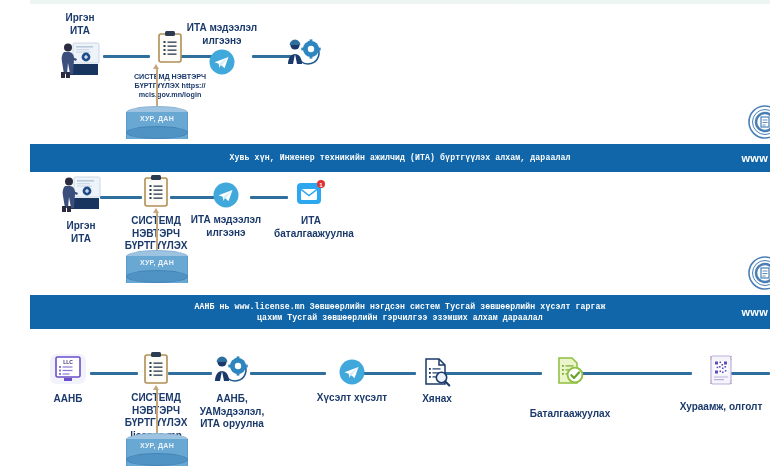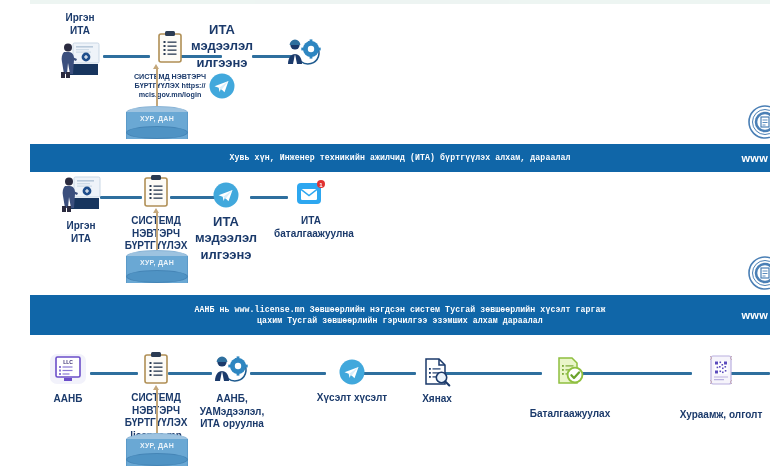--- a/index.html
+++ b/index.html
@@ -47,33 +47,33 @@
     background:#e7f1ee;
     color:#8fa9b6;
     font-size:6.2px;
     font-weight:bold;
     justify-content:flex-end;
     padding-right:110px;
     opacity:.75;
   }
 
   #banner-2{left:30px;top:144px;width:740px;height:28px;font-size:8.2px;}
-  #banner-3{left:30px;top:295px;width:740px;height:40px;font-size:8.2px;}
+  #banner-3{left:30px;top:295px;width:740px;height:34px;font-size:8.2px;}
 
   
   .row{position:absolute;left:0;width:770px;}
   .node{position:absolute;text-align:center;}
   .node .cap{
     font-size:10px;
     font-weight:bold;
     line-height:1.25;
     color:#1b3a6b;
     white-space:pre-line;
   }
-  .node .cap.small{font-size:13px;}
+  .node .cap.small{font-size:10px;}
   .node .cap.link{font-size:7.2px;}
   .icon{position:relative;margin:0 auto;}
 
   
   .line{
     position:absolute;
     height:3px;
     background:#2e6f9e;
     border-radius:1px;
   }
@@ -489,17 +489,17 @@
               <rect x="16.5" y="11" width="1.6" height="1.6"></rect>
             <rect x="11.5" y="15.5" width="1.6" height="1.6"></rect>
               <rect x="14" y="16.5" width="1.6" height="1.6"></rect>
             <rect x="16.8" y="15" width="1.6" height="1.6"></rect>
               <rect x="8.6" y="11.6" width="1.6" height="1.6"></rect>
           </g>
           <path d="M6 22h14M6 24.6h10" stroke="#b9b0e0" stroke-width="1.2"></path>
           <path d="M2 1l2 2-2 2M24 1l-2 2 2 2M2 29l2-2-2-2M24 29l-2-2 2-2" fill="none" stroke="#c9aeb8" stroke-width="1"></path>
         </svg>
       </div>
-      <div class="cap" style="margin-top:18px;">Хураамж, олголт</div>
+      <div class="cap" style="margin-top:10px;">Хураамж, олголт</div>
     </div>
   </div>
 
 </div>
 
 </body></html>

